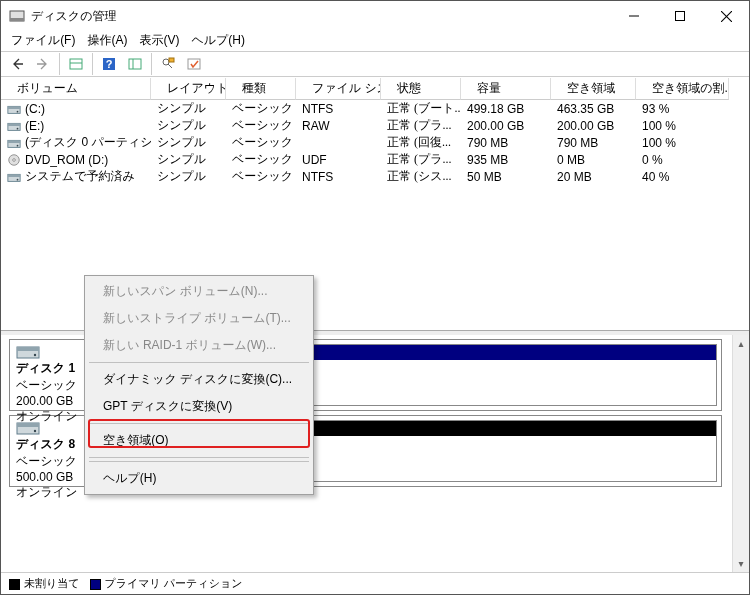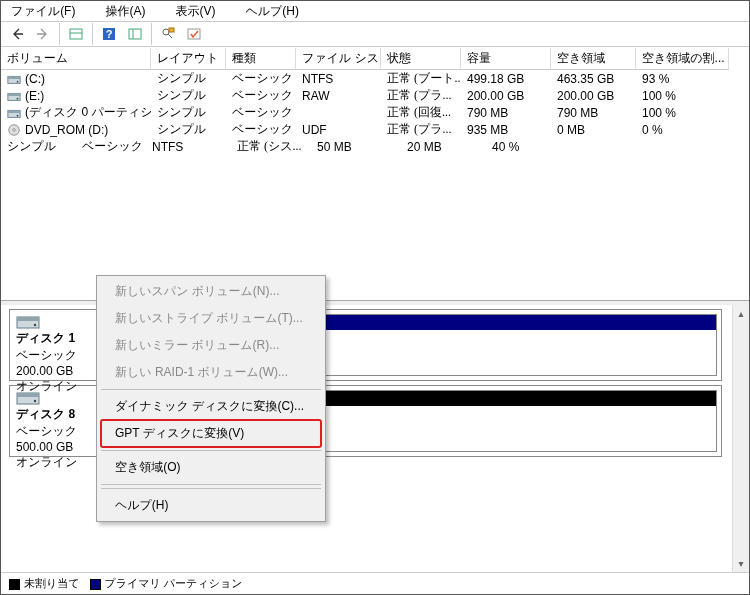--- a/index.html
+++ b/index.html
@@ -3,58 +3,85 @@
 <meta charset="utf-8">
 <style>
   * { box-sizing: border-box; }
   html, body { margin: 0; padding: 0; font-family: "Yu Gothic UI", "Meiryo", sans-serif; font-size: 12px; background: #fff; color: #000; }
   .window { width: 750px; height: 595px; border: 1px solid #555; display: flex; flex-direction: column; background: #fff; position: relative; }
   .titlebar { height: 30px; display: flex; align-items: center; padding-left: 8px; }
   .titlebar .icon { width: 16px; height: 16px; margin-right: 6px; flex-shrink: 0; }
   .title-text { flex: 1; font-size: 12px; }
   .win-ctrls { display: flex; height: 100%; }
   .win-btn { width: 46px; display: flex; align-items: center; justify-content: center; font-size: 14px; }
-  .menubar { height: 20px; display: flex; align-items: center; padding-left: 4px; gap: 18px; }
+  .menubar { height: 20px; display: flex; align-items: flex-start; padding-left: 4px; gap: 0; }
   .menu-item { padding: 1px 6px; }
   .toolbar { height: 26px; border-top: 1px solid #ccc; border-bottom: 1px solid #ccc; display: flex; align-items: center; padding: 0 4px; gap: 2px; }
   .tbtn { width: 24px; height: 22px; display: flex; align-items: center; justify-content: center; border: 1px solid transparent; }
   .tbtn svg { width: 16px; height: 16px; }
   .tsep { width: 1px; height: 22px; background: #ccc; margin: 0 2px; }
   .vol-table { border-bottom: 1px solid #aaa; }
   .vol-head { display: flex; background: #fff; border-top: 1px solid #fff; }
-  .vol-head .hcell { border-right: 1px solid #ddd; border-bottom: 1px solid #ccc; padding: 2px 6px; background: #fff; font-weight: normal; white-space: nowrap; overflow: hidden; }
+  .vol-head .hcell { border-right: 1px solid #ddd; border-bottom: 1px solid #ccc; padding: 2px 16px; background: #fff; font-weight: normal; white-space: nowrap; overflow: hidden; }
   .vol-body { height: 230px; overflow: hidden; }
   .vrow { display: flex; height: 17px; align-items: center; }
   .vcell { padding: 0 6px; white-space: nowrap; overflow: hidden; display: flex; align-items: center; gap: 4px; }
   .vicon { width: 14px; height: 14px; flex-shrink: 0; display: inline-flex; align-items: center; justify-content: center; }
   .disk-pane { border-top: 4px solid #eee; overflow: hidden; position: relative; }
   .disk-row { display: flex; height: 72px; border: 1px solid #888; margin: 4px 10px 4px 8px; }
   .disk-left { width: 90px; padding: 4px 6px; display: flex; flex-direction: column; gap: 0; font-size: 12px; }
   .disk-left .dicon { width: 24px; height: 16px; }
   .disk-left .dname { font-weight: bold; }
   .disk-part { flex: 1; margin: 4px; border: 1px solid #888; display: flex; flex-direction: column; }
   .disk-part .bar { height: 15px; }
   .disk-part .pbody { flex: 1; padding: 2px 6px; font-size: 11px; line-height: 1.2; }
   .legend { height: 22px; border-top: 1px solid #ccc; display: flex; align-items: center; padding: 0 8px; gap: 10px; font-size: 11px; }
   .legend .sw { width: 11px; height: 11px; border: 1px solid #000; display: inline-block; margin-right: 4px; vertical-align: middle; }
-  .ctx-menu { position: absolute; left: 95px; top: 274px; width: 230px; background: #f0f0f0; border: 1px solid #a0a0a0; box-shadow: 3px 3px 4px rgba(0,0,0,0.25); padding: 2px; z-index: 10; }
+  .ctx-menu { position: absolute; left: 83px; top: 274px; width: 230px; background: #f0f0f0; border: 1px solid #a0a0a0; box-shadow: 3px 3px 4px rgba(0,0,0,0.25); padding: 2px; z-index: 10; }
   .ctx-item { padding: 5px 16px; font-size: 12px; }
   .ctx-item.disabled { color: #888; }
   .ctx-sep { height: 1px; background: #c0c0c0; margin: 3px 2px; }
   .ctx-highlight { position: absolute; border: 2px solid #e02020; border-radius: 3px; pointer-events: none; }
   .scroll-stub { position: absolute; right: 0; top: 0; bottom: 0; width: 17px; background: #f0f0f0; border-left: 1px solid #ddd; display: flex; flex-direction: column; justify-content: space-between; align-items: center; }
   .scroll-stub .arr { width: 100%; height: 17px; display:flex; align-items:center; justify-content:center; color:#666; font-size:10px; }
   .disk-scroll-wrap { position: relative; }
   .c0 { width: 150px; } .c1 { width: 75px; } .c2 { width: 70px; } .c3 { width: 85px; } .c4 { width: 80px; font-family: Liberation Serif, serif; } .c5 { width: 90px; } .c6 { width: 85px; } .c7 { width: 93px; }
 </style>
 </head>
 <body>
 
 <div class="window">
 
+  <div class="titlebar">
+    <span class="icon">
+      <svg viewBox="0 0 16 16">
+          <rect x="1" y="3" width="14" height="10" fill="#e0e0e0" stroke="#555"></rect>
+          <rect x="1" y="10" width="14" height="3" fill="#888"></rect>
+        </svg>
+    </span>
+    <span class="title-text">ディスクの管理</span>
+    <div class="win-ctrls">
+      <div class="win-btn">
+          <svg width="10" height="10" viewBox="0 0 10 10">
+            <line x1="0" y1="5" x2="10" y2="5" stroke="#000"></line>
+          </svg>
+        </div>
+      <div class="win-btn">
+          <svg width="10" height="10" viewBox="0 0 10 10">
+            <rect x="0.5" y="0.5" width="9" height="9" fill="none" stroke="#000"></rect>
+          </svg>
+        </div>
+      <div class="win-btn">
+          <svg width="11" height="11" viewBox="0 0 10 10">
+            <line x1="0" y1="0" x2="10" y2="10" stroke="#000"></line>
+            <line x1="10" y1="0" x2="0" y2="10" stroke="#000"></line>
+          </svg>
+        </div>
+    </div>
+  </div>
 
   <div class="menubar">
     <span class="menu-item">ファイル(F)</span>
     <span class="menu-item">操作(A)</span>
     <span class="menu-item">表示(V)</span>
     <span class="menu-item">ヘルプ(H)</span>
   </div>
 
   <div class="toolbar">
     <div class="tbtn">
@@ -184,20 +211,30 @@
           </div>
           <div class="vcell c1">シンプル</div>
           <div class="vcell c2">ベーシック</div>
           <div class="vcell c3">UDF</div>
           <div class="vcell c4">正常 (プラ...</div>
           <div class="vcell c5">935 MB</div>
           <div class="vcell c6">0 MB</div>
           <div class="vcell c7">0 %</div>
         </div>
         <div class="vrow">
+          <div class="vcell c0">
+            <span class="vicon">
+              <svg width="14" height="14" viewBox="0 0 16 16">
+                <rect x="1" y="5" width="14" height="8" fill="#cfd8dc" stroke="#607d8b"></rect>
+                <rect x="1" y="5" width="14" height="3" fill="#90a4ae"></rect>
+                <circle cx="12" cy="11" r="1" fill="#37474f"></circle>
+              </svg>
+            </span>
+            <span>システムで予約済み</span>
+          </div>
           <div class="vcell c1">シンプル</div>
           <div class="vcell c2">ベーシック</div>
           <div class="vcell c3">NTFS</div>
           <div class="vcell c4">正常 (シス...</div>
           <div class="vcell c5">50 MB</div>
           <div class="vcell c6">20 MB</div>
           <div class="vcell c7">40 %</div>
         </div>
       </div>
   </div>
@@ -246,21 +283,20 @@
   </div>
 
   <div class="legend">
     <span><span class="sw" id="sw0" style="background: rgb(0, 0, 0);"></span><span>未割り当て</span></span>
     <span><span class="sw" id="sw1" style="background: rgb(0, 0, 128);"></span><span>プライマリ パーティション</span></span>
   </div>
 
   <div class="ctx-menu" id="ctx">
       <div class="ctx-item disabled">新しいスパン ボリューム(N)...</div>
       <div class="ctx-item disabled">新しいストライプ ボリューム(T)...</div>
-      <div class="ctx-item disabled">新しいミラー ボリューム(R)...</div>
       <div class="ctx-item disabled">新しい RAID-1 ボリューム(W)...</div>
       <div class="ctx-sep"></div>
       <div class="ctx-item">ダイナミック ディスクに変換(C)...</div>
       <div class="ctx-item" style="position: relative;">GPT ディスクに変換(V)</div>
       <div class="ctx-highlight" style="left: 3px; right: 3px; top: 143px; height: 29px;"></div>
       <div class="ctx-sep"></div>
       <div class="ctx-item">空き領域(O)</div>
       <div class="ctx-sep"></div>
       <div class="ctx-sep"></div>
       <div class="ctx-item">ヘルプ(H)</div>

